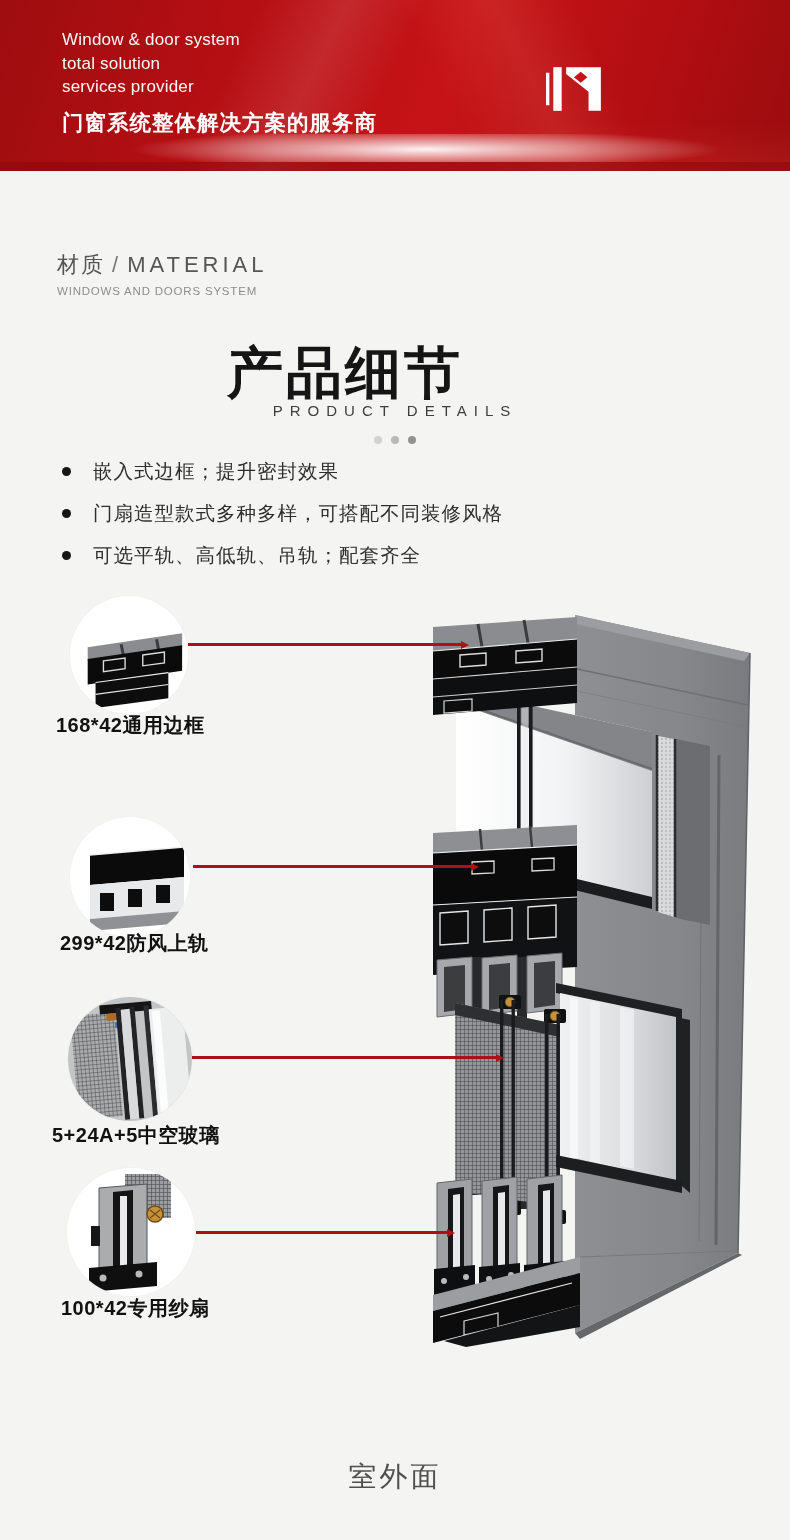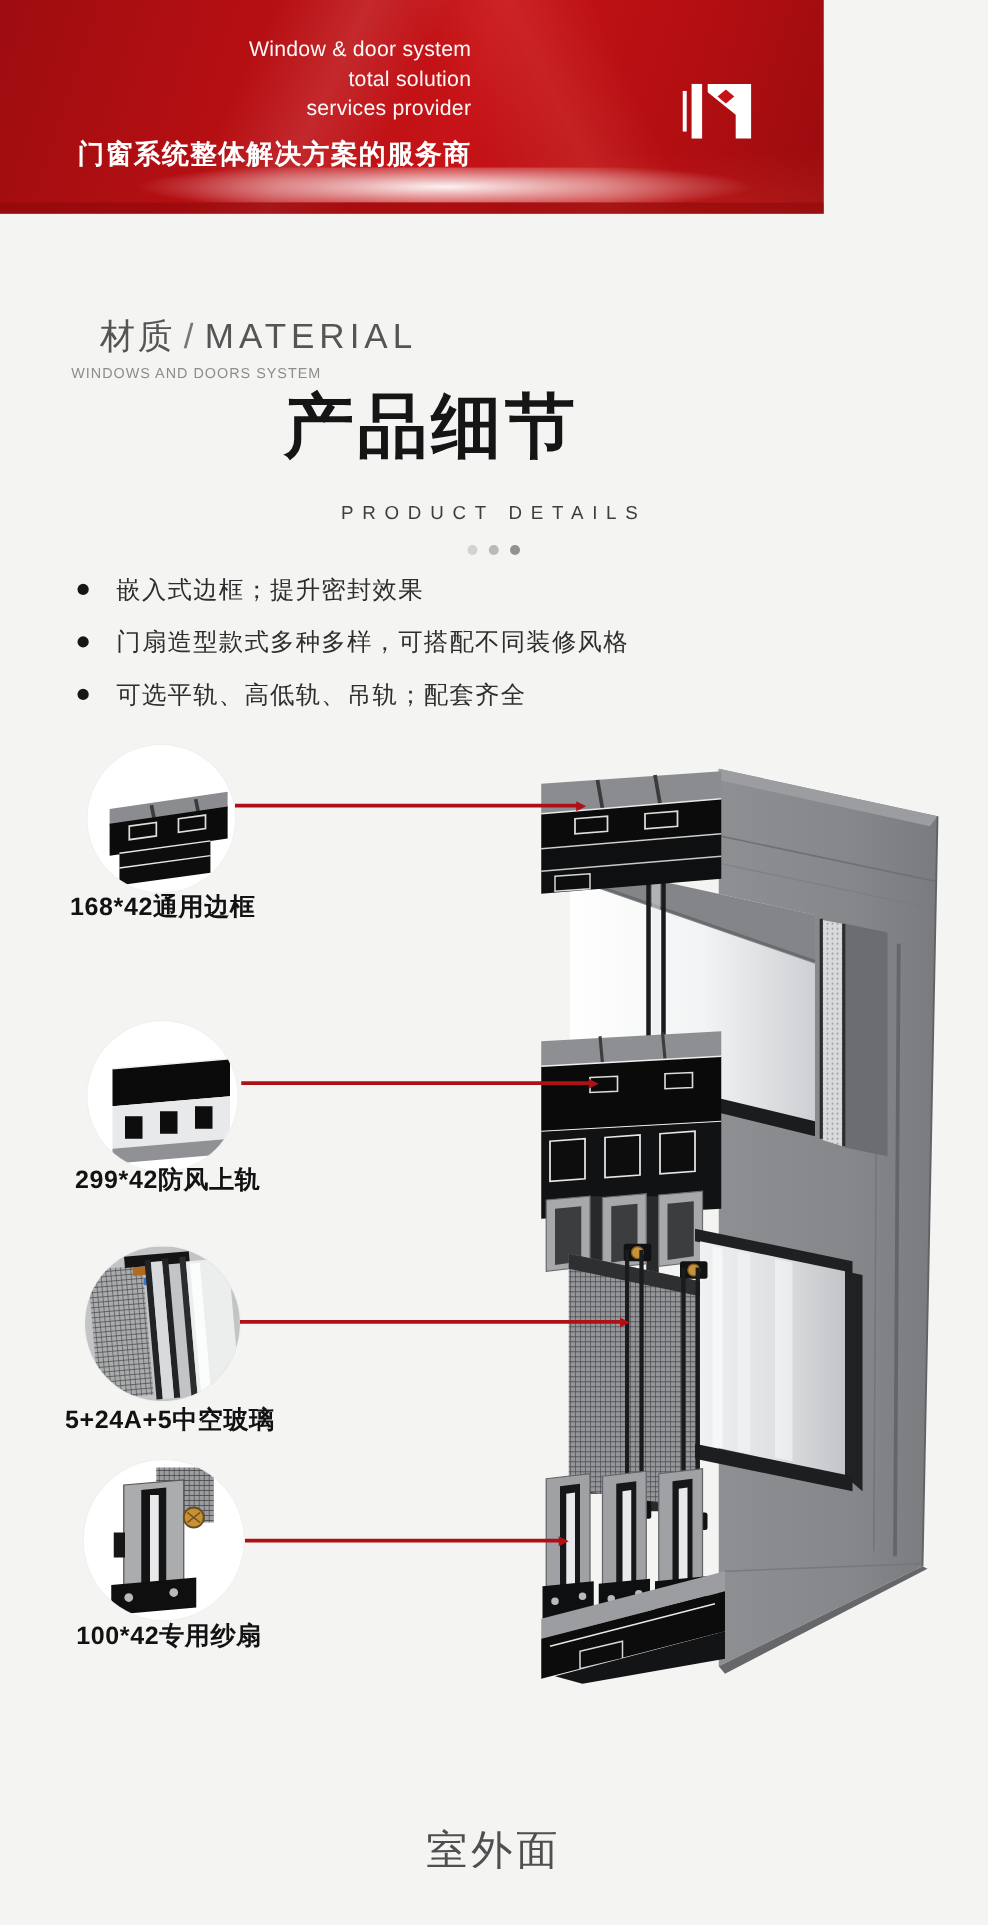--- a/index.html
+++ b/index.html
@@ -5,26 +5,25 @@
   * { margin:0; padding:0; box-sizing:border-box; }
   html,body { width:790px; }
   body {
     font-family:"Liberation Sans","DejaVu Sans",sans-serif;
     background:#f4f4f3;
   }
   .page { position:relative; width:790px; height:1540px; overflow:hidden; background:#f4f4f3; }
 
   
   .banner {
-    position:absolute; left:0; top:0; width:659px; height:171px;
+    position:absolute; left:0; top:0; width:790px; height:171px;
     background:
       radial-gradient(120% 95% at 88% 130%, rgba(255,96,72,.30), rgba(255,255,255,0) 62%),
       linear-gradient(108deg,#9e0d10 0%,#b60f13 30%,#c61317 56%,#b30e12 80%,#9a0c0f 100%);
     overflow:hidden;
-    text-align:right;
   }
   .banner .sheen {
     position:absolute; inset:0;
     background:
       linear-gradient(116deg, rgba(255,255,255,0) 30%, rgba(255,255,255,.10) 40%, rgba(255,255,255,0) 49%),
       linear-gradient(64deg, rgba(255,255,255,0) 55%, rgba(255,160,140,.12) 66%, rgba(255,255,255,0) 75%);
   }
   .banner .glow {
     position:absolute; left:0; right:0; top:134px; height:28px;
     background:radial-gradient(52% 100% at 54% 55%, rgba(255,255,255,.95), rgba(255,255,255,0) 72%);
@@ -34,26 +33,26 @@
   .banner-text .en { font-size:17px; font-weight:400; line-height:23.5px; letter-spacing:.2px; color:rgba(255,255,255,.97); }
   .banner-text .zh { margin-top:9px; font-size:21.5px; font-weight:700; letter-spacing:1px; }
   .logo { position:absolute; left:546px; top:62px; display:flex; align-items:flex-start; }
   .logo-mark { width:56px; height:54px; margin-right:10px; }
   .logo-names { color:#fff; }
   .logo-zh { font-size:30px; font-weight:700; letter-spacing:2px; line-height:34px; }
   .logo-en { font-size:10.5px; font-weight:700; letter-spacing:.6px; margin-top:2px; }
 
   
   .material { position:absolute; left:57px; top:250px; color:#555; }
-  .material-line { display:flex; align-items:baseline; font-size:28px; letter-spacing:2px;margin-left:23px; }
+  .material-line { display:flex; align-items:baseline; font-size:22px; letter-spacing:2px; }
   .material-line .divider { margin:0 7px; color:#777; }
   .material-line .en { letter-spacing:4px; }
   .material-sub { margin-top:5px; font-size:11.5px; letter-spacing:.8px; color:#8d8d8d; }
 
-  .title-zh { position:absolute; left:0; top:304px; width:690px; text-align:center;
+  .title-zh { position:absolute; left:0; top:336px; width:690px; text-align:center;
     font-size:56px; font-weight:900; letter-spacing:3px; color:#151515; }
   .title-en { position:absolute; left:0; top:402px; width:790px; text-align:center;
     font-size:15px; font-weight:400; letter-spacing:7px; color:#3e3e3e; }
   .dots { position:absolute; left:0; top:436px; width:790px; display:flex; justify-content:center; gap:9px; }
   .dots i { width:8px; height:8px; border-radius:50%; display:block; }
   .dots i:nth-child(1){ background:#d2d2d2; }
   .dots i:nth-child(2){ background:#b9b9b9; }
   .dots i:nth-child(3){ background:#929292; }
 
   
@@ -78,21 +77,21 @@
   .l2 { left:193px; top:865px;  width:280px; }
   .l3 { left:191px; top:1056px; width:307px; }
   .l4 { left:196px; top:1231px; width:253px; }
   .callout-label { position:absolute; font-size:20px; font-weight:700; color:#121212; letter-spacing:.5px; }
   .t1 { left:56px; top:712px; }
   .t2 { left:60px; top:930px; }
   .t3 { left:52px; top:1122px; }
   .t4 { left:61px; top:1295px; }
 
   .outdoor { position:absolute; left:0; top:1458px; width:790px; text-align:center;
-    font-size:33px; font-weight:400; color:#4f4f4f; letter-spacing:3px; }
+    font-size:28px; font-weight:400; color:#4f4f4f; letter-spacing:3px; }
 </style>
 </head>
 <body>
 
 <div class="page">
 
   <header class="banner">
     <div class="sheen"></div>
     <div class="glow"></div>
     <div class="edge"></div>

